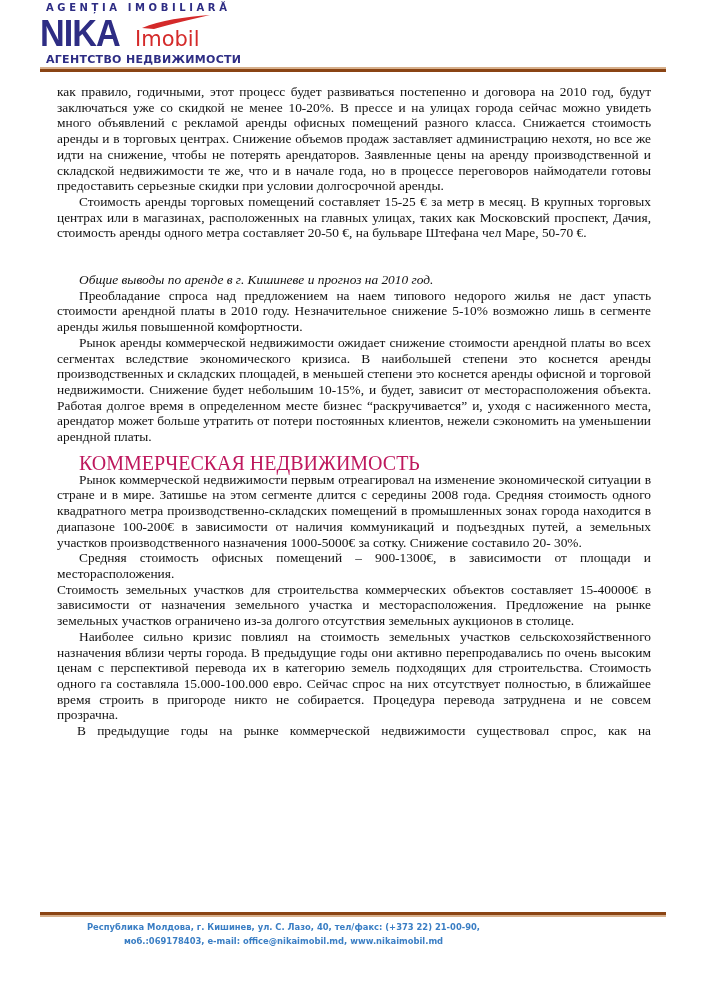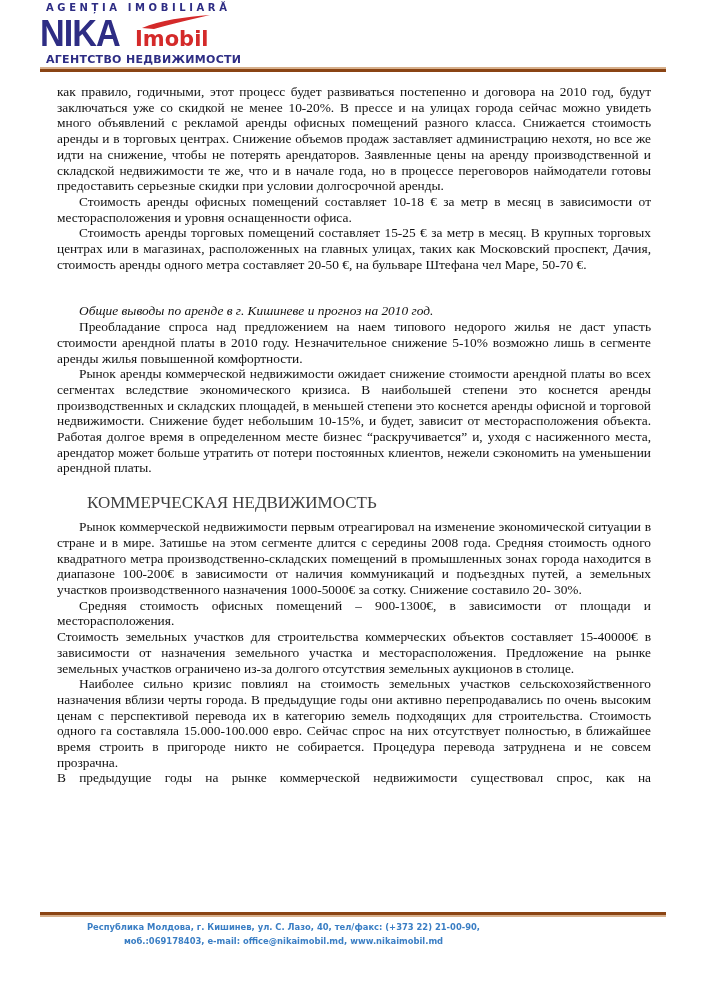--- a/index.html
+++ b/index.html
@@ -1,32 +1,32 @@
 <!DOCTYPE html>
 <html><head>
 <meta charset="utf-8">
 <style>
   html, body { margin: 0; padding: 0; background: #ffffff; }
   body { width: 707px; height: 1000px; position: relative; overflow: hidden; font-family: "Liberation Sans", sans-serif; color: #111; }
 
   .header { position: absolute; left: 0; top: 0; width: 629px; height: 80px; }
   .logo-top { position: absolute; left: 46px; top: 2px; font-family: "DejaVu Sans", sans-serif; font-weight: bold; font-size: 10px; letter-spacing: 3.6px; color: #2e2d84; white-space: nowrap; }
   .logo-nika { position: absolute; left: 40px; top: 14px; font-family: "Liberation Sans", sans-serif; font-weight: bold; font-size: 36px; color: #2e2d84; letter-spacing: -1px; line-height: 40px; transform: scaleX(0.95); transform-origin: left; }
-  .logo-imobil { position: absolute; left: 135px; top: 27px; font-family: "DejaVu Sans", sans-serif; font-size: 21px; color: #d42a2a; line-height: 24px; font-weight: bold; }
+  .logo-imobil { position: absolute; left: 135px; top: 27px; font-family: "DejaVu Sans", sans-serif; font-size: 21px; color: #d42a2a; line-height: 24px; }
   .logo-swoosh { position: absolute; left: 140px; top: 14px; width: 72px; height: 16px; }
   .logo-sub { position: absolute; left: 46px; top: 53px; font-family: "DejaVu Sans", sans-serif; font-weight: bold; font-size: 11px; color: #2e2d84; white-space: nowrap; letter-spacing: 0.3px; }
   .header-rule { position: absolute; left: 40px; top: 67px; width: 626px; height: 5px; background: linear-gradient(#d7b08c 0, #d7b08c 40%, #8a4414 40%, #8a4414 100%); }
 
   .content { position: absolute; left: 57px; top: 84px; width: 594px; font-size: 13.4px; line-height: 15.7px; font-family: Liberation Serif, serif; }
   .content p { margin: 0; text-align: justify; }
   .content .indent { text-indent: 22px; }
   .gap-big { height: 31px; }
   .gap-small { height: 10px; }
   .content .italic { font-style: italic; text-indent: 22px; }
-  .section-heading { color: #404040; font-size: 17px; line-height: 17px; padding-left: 22px; margin: 8px; font-weight: normal; }
+  .section-heading { color: #be185d; font-size: 20px; line-height: 17px; padding-left: 22px; margin: 0; font-weight: normal; }
 
   .footer-rule { position: absolute; left: 40px; top: 912px; width: 626px; height: 5px; background: linear-gradient(#8a4414 0, #8a4414 60%, #d7b08c 60%, #d7b08c 100%); }
   .footer { position: absolute; left: 0; top: 920px; width: 567px; text-align: center; font-family: "DejaVu Sans", sans-serif; font-weight: bold; font-size: 8.4px; line-height: 14px; color: #3a7ec4; }
   .footer a { color: #3a7ec4; }
 </style>
 </head>
 <body>
 
 <div class="header">
   <div class="logo-top">AGENȚIA IMOBILIARĂ</div>
@@ -34,37 +34,36 @@
   <svg class="logo-swoosh" viewBox="0 0 72 16">
     <path d="M2 14 C 20 6, 45 3, 70 1 C 50 6, 30 10, 14 15 Z" fill="#d42a2a"></path>
   </svg>
   <div class="logo-imobil">Imobil</div>
   <div class="logo-sub">АГЕНТСТВО НЕДВИЖИМОСТИ</div>
   <div class="header-rule"></div>
 </div>
 
 <div class="content">
   <p>как правило, годичными, этот процесс будет развиваться постепенно и договора на 2010 год, будут заключаться уже со скидкой не менее 10-20%. В прессе и на улицах города сейчас можно увидеть много объявлений с рекламой аренды офисных помещений разного класса. Снижается стоимость аренды и в торговых центрах. Снижение объемов продаж заставляет администрацию нехотя, но все же идти на снижение, чтобы не потерять арендаторов. Заявленные цены на аренду производственной и складской недвижимости те же, что и в начале года, но в процессе переговоров наймодатели готовы предоставить серьезные скидки при условии долгосрочной аренды.</p>
-  <p class="indent">Стоимость аренды офисных помещений составляет 10-18 € за метр в месяц в зависимости от месторасположения и уровня оснащенности офиса.</p>
   <p class="indent">Стоимость аренды торговых помещений составляет 15-25 € за метр в месяц. В крупных торговых центрах или в магазинах, расположенных на главных улицах, таких как Московский проспект, Дачия, стоимость аренды одного метра составляет 20-50 €, на бульваре Штефана чел Маре, 50-70 €.</p>
 
   <div class="gap-big"></div>
 
   <p class="italic">Общие выводы по аренде в г. Кишиневе и прогноз на 2010 год.</p>
   <p class="indent">Преобладание спроса над предложением на наем типового недорого жилья не даст упасть стоимости арендной платы в 2010 году. Незначительное снижение 5-10% возможно лишь в сегменте аренды жилья повышенной комфортности.</p>
   <p class="indent">Рынок аренды коммерческой недвижимости ожидает снижение стоимости арендной платы во всех сегментах вследствие экономического кризиса. В наибольшей степени это коснется аренды производственных и складских площадей, в меньшей степени это коснется аренды офисной и торговой недвижимости. Снижение будет небольшим 10-15%, и будет, зависит от месторасположения объекта. Работая долгое время в определенном месте бизнес “раскручивается” и, уходя с насиженного места, арендатор может больше утратить от потери постоянных клиентов, нежели сэкономить на уменьшении арендной платы.</p>
 
   <div class="gap-small"></div>
 
   <h2 class="section-heading">КОММЕРЧЕСКАЯ НЕДВИЖИМОСТЬ</h2>
   <p class="indent">Рынок коммерческой недвижимости первым отреагировал на изменение экономической ситуации в стране и в мире. Затишье на этом сегменте длится с середины 2008 года. Средняя стоимость одного квадратного метра производственно-складских помещений в промышленных зонах города находится в диапазоне 100-200€ в зависимости от наличия коммуникаций и подъездных путей, а земельных участков производственного назначения 1000-5000€ за сотку. Снижение составило 20- 30%.</p>
   <p class="indent">Средняя стоимость офисных помещений – 900-1300€, в зависимости от площади и месторасположения.</p>
   <p>Стоимость земельных участков для строительства коммерческих объектов составляет 15-40000€ в зависимости от назначения земельного участка и месторасположения. Предложение на рынке земельных участков ограничено из-за долгого отсутствия земельных аукционов в столице.</p>
   <p class="indent">Наиболее сильно кризис повлиял на стоимость земельных участков сельскохозяйственного назначения вблизи черты города. В предыдущие годы они активно перепродавались по очень высоким ценам с перспективой перевода их в категорию земель подходящих для строительства. Стоимость одного га составляла 15.000-100.000 евро. Сейчас спрос на них отсутствует полностью, в ближайшее время строить в пригороде никто не собирается. Процедура перевода затруднена и не совсем прозрачна.</p>
-  <p style="text-align: justify; text-align-last: justify;">В предыдущие годы на рынке коммерческой недвижимости существовал спрос, как на</p>
+  <p style="text-align: justify; text-align-last: justify; margin-left: 20px;">В предыдущие годы на рынке коммерческой недвижимости существовал спрос, как на</p>
 </div>
 
 <div class="footer-rule"></div>
 <div class="footer">
   <div>Республика Молдова, г. Кишинев, ул. С. Лазо, 40, тел/факс: (+373 22) 21-00-90,</div>
   <div>
     <span>моб.:069178403, e-mail: </span><a>office@nikaimobil.md</a><span>, </span><span>www.nikaimobil.md</span>
   </div>
 </div>
 

